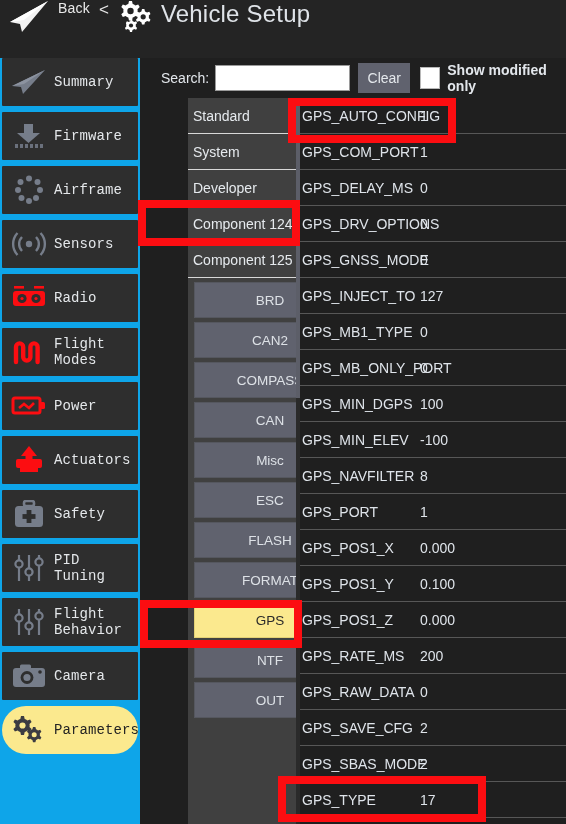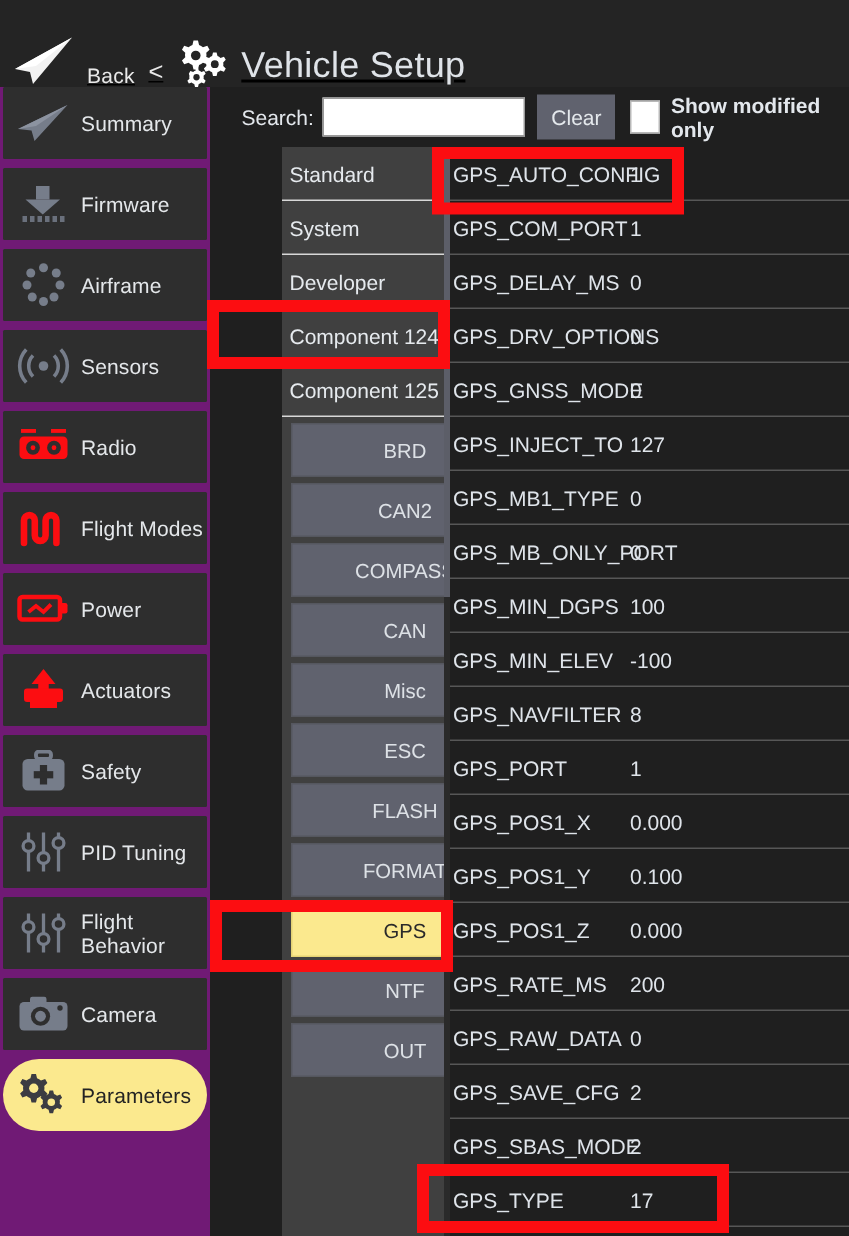--- a/index.html
+++ b/index.html
@@ -8,36 +8,37 @@
     background: #1f1f1f;
     font-family: "Liberation Sans", sans-serif;
     overflow: hidden;
   }
   #app { position: relative; width: 566px; height: 824px; background: #1f1f1f; }
 
   
   .header {
     position: absolute; left: 0; top: 0; width: 566px; height: 58px;
     background: #242424;
-    display: flex; align-items: flex-end; text-decoration: underline;
+    display: flex; align-items: flex-start;
   }
   .logo-plane { width: 42px; height: 34px; margin-left: 8px; flex: none; }
   .back-label {
     color: #e9e9e9; font-size: 14px; margin-left: 8px; letter-spacing: .2px;
   }
   .back-caret { color: #e9e9e9; font-size: 17px; margin-left: 9px; }
   .gears-head { width: 36px; height: 32px; margin-left: 8px; flex: none; }
   .page-title {
     color: #dfe3e8; font-size: 24px; margin-left: 8px; letter-spacing: .2px;
   }
 
   
   .sidebar {
     position: absolute; left: 0; top: 58px; width: 140px; height: 766px;
-    background: #701a75;
+    background: #0ea5e9;
+    font-family: Liberation Mono, monospace;
   }
   .side-item {
     position: relative; height: 48px; margin: 0 2px 6px 2px;
     background: #2e2e2e; display: flex; align-items: center;
     border-radius: 1px;
   }
   .side-item .s-ico {
     width: 42px; height: 34px; margin-left: 6px; flex: none;
     display: flex; align-items: center; justify-content: center;
   }

